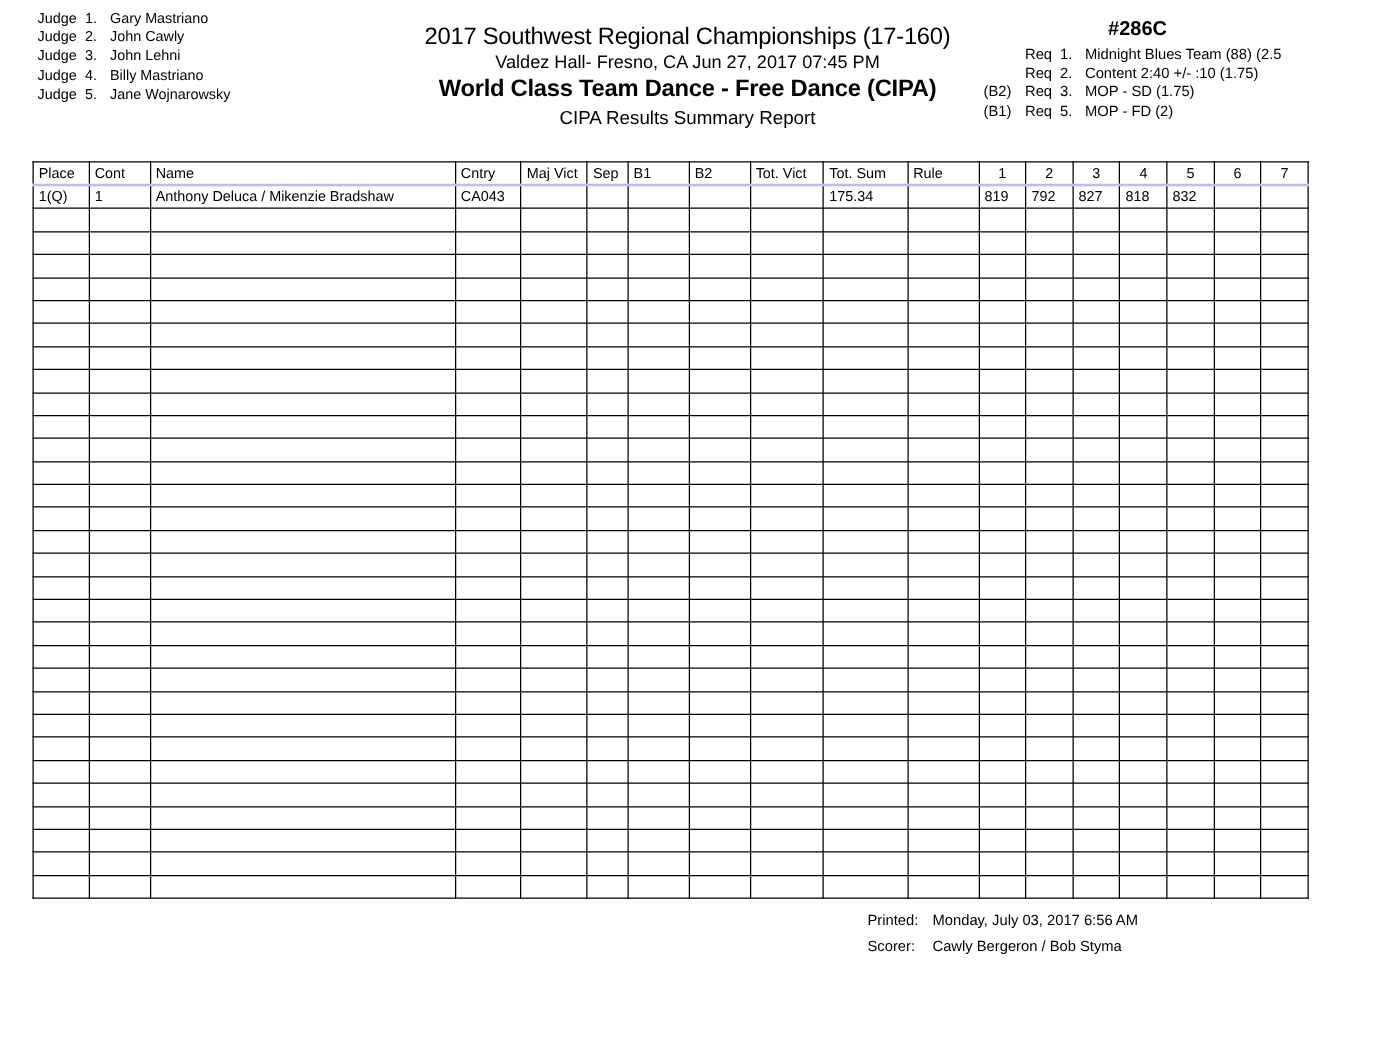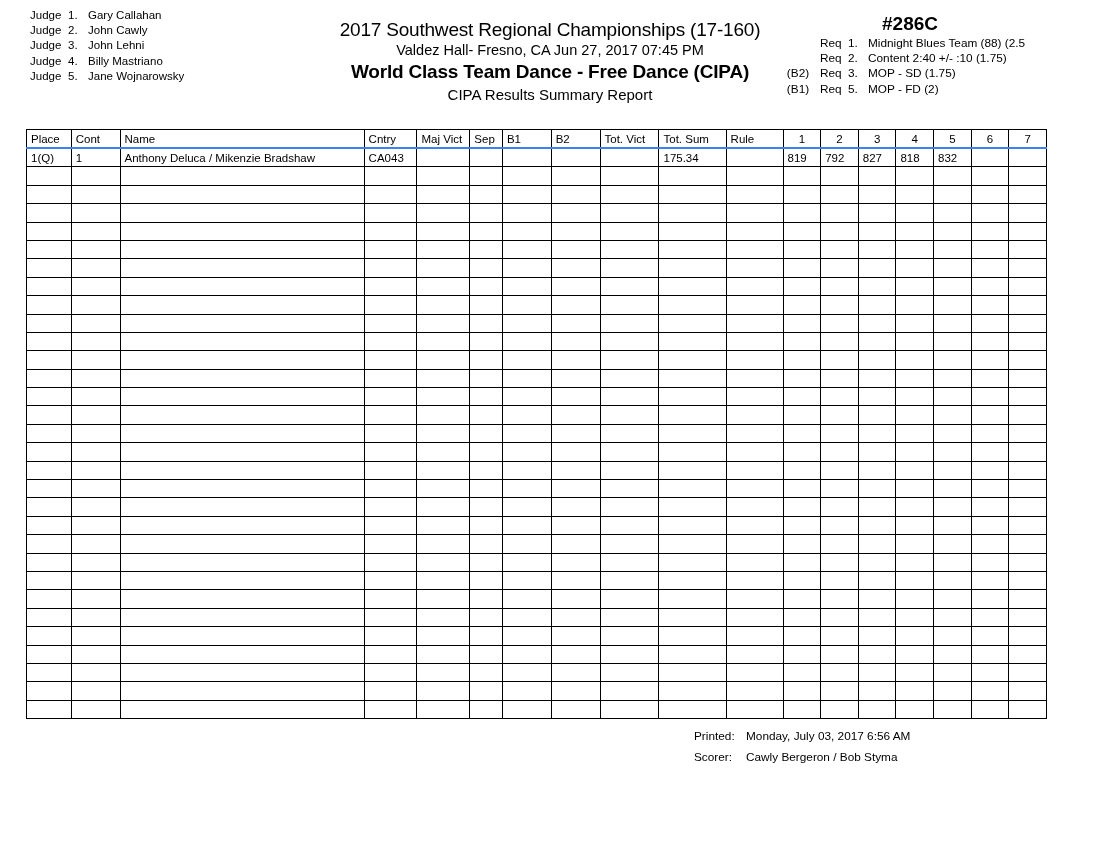--- a/index.html
+++ b/index.html
@@ -62,21 +62,21 @@
   }
 
   
   #req-panel {
     position: absolute;
     left: 780px;
     top: 12px;
     width: 320px;
   }
   #heat-number {
-    font-size: 19px;
+    font-size: 16px;
     font-weight: bold;
     text-align: center;
     width: 260px;
     line-height: 24px;
   }
   .req-line {
     font-size: 11.8px;
     line-height: 15.2px;
     white-space: nowrap;
   }
@@ -99,21 +99,21 @@
     font-size: 11.5px;
     font-weight: normal;
     height: 17.4px;
     padding: 0 0 0 4px;
     overflow: hidden;
     white-space: nowrap;
     text-align: left;
     vertical-align: middle;
   }
   #results-table thead th {
-    border-bottom: 2px solid #3b82f6;
+    border-bottom: 2px solid #c4b5fd;
     height: 17px;
   }
   #results-table thead th.col-num-head {
     text-align: center;
     padding-left: 0;
   }
   td.cell-center { text-align: center; padding-left: 0; }
   td.cell-right  { text-align: right;  padding-left: 0; padding-right: 10px; }
   td.cell-judge  { text-align: center; padding-left: 0; }
 
@@ -143,21 +143,21 @@
     line-height: 21px;
     white-space: nowrap;
   }
   .footer-label { display: inline-block; width: 52px; }
 </style>
 </head>
 <body>
 
 <div id="judges-panel">
   <div class="judge-line">
-    <span class="judge-word">Judge</span><span class="judge-num">1.</span><span>Gary Callahan</span>
+    <span class="judge-word">Judge</span><span class="judge-num">1.</span><span>Gary Mastriano</span>
   </div>
   <div class="judge-line">
     <span class="judge-word">Judge</span><span class="judge-num">2.</span><span>John Cawly</span>
   </div>
   <div class="judge-line">
     <span class="judge-word">Judge</span><span class="judge-num">3.</span><span>John Lehni</span>
   </div>
   <div class="judge-line">
     <span class="judge-word">Judge</span><span class="judge-num">4.</span><span>Billy Mastriano</span>
   </div>

